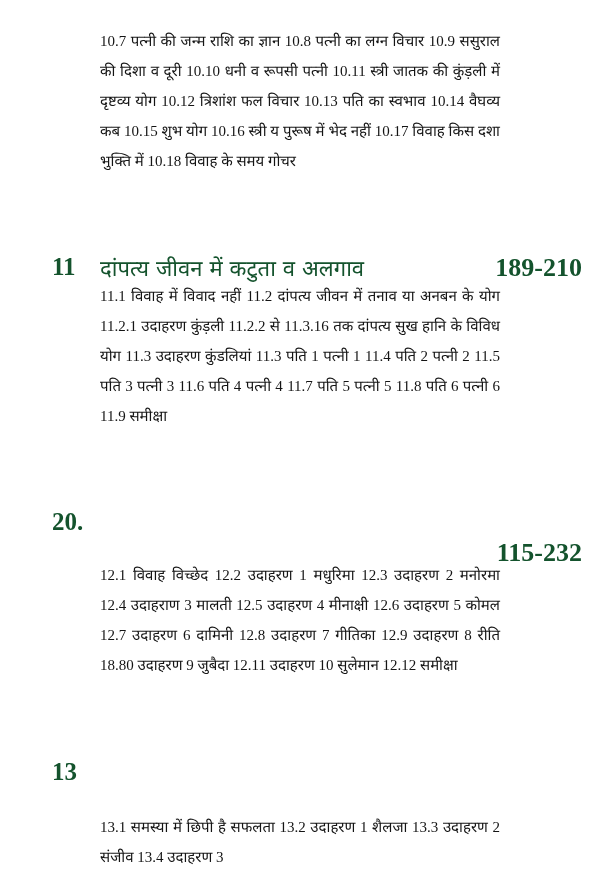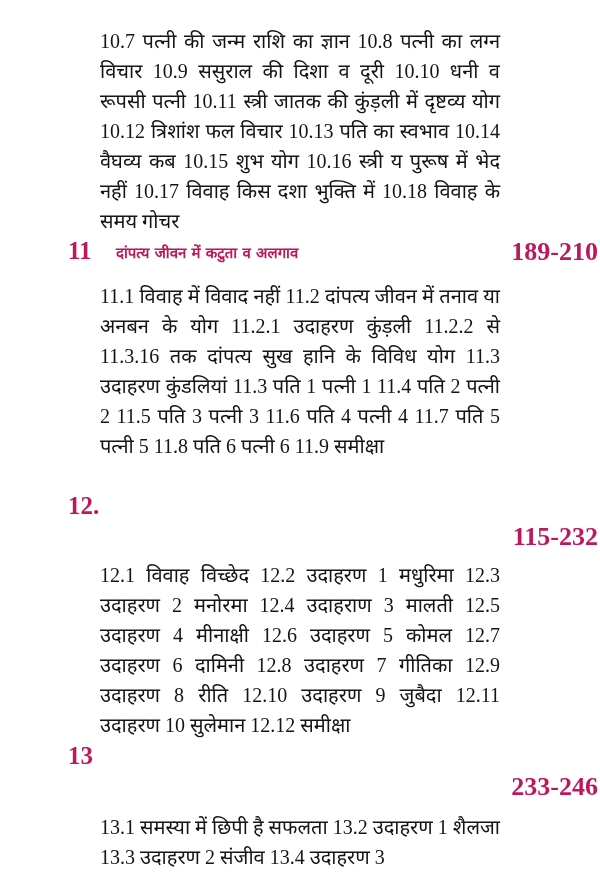--- a/index.html
+++ b/index.html
@@ -20,48 +20,49 @@
       left: 0;
       top: 0;
       width: 600px;
       height: 889px;
     }
     .body-text {
       position: absolute;
       left: 100px;
       width: 400px;
       font-family: "Liberation Serif", "DejaVu Sans", serif;
-      font-size: 20px;
+      font-size: 15px;
       line-height: 30px;
       text-align: justify;
       text-align-last: left;
       color: #141414;
     }
     .chapter-head {
       position: absolute;
-      left: 68px;
+      left: 52px;
       width: 530px;
-      color: #be185d;
+      color: #14532d;
+      margin-top: 16px;
     }
     .chapter-num {
       position: absolute;
       left: 0;
       top: 0;
       font-family: "Liberation Serif", serif;
       font-weight: bold;
       font-size: 25px;
     }
     .chapter-title {
       position: absolute;
       left: 48px;
       top: 1px;
       width: 400px;
       font-family: "DejaVu Sans", "Liberation Sans", sans-serif;
-      font-weight: bold;
-      font-size: 15px;
+      font-weight: normal;
+      font-size: 22px;
       line-height: 30px;
     }
     .chapter-pages {
       position: absolute;
       right: 0;
       font-family: "Liberation Serif", serif;
       font-weight: bold;
       font-size: 26px;
     }
   </style>
@@ -73,24 +74,23 @@
   <div class="body-text" style="top: 26px;">10.7 पत्नी की जन्म राशि का ज्ञान 10.8 पत्नी का लग्न विचार 10.9 ससुराल की दिशा व दूरी 10.10 धनी व रूपसी पत्नी 10.11 स्त्री जातक की कुंड़ली में दृष्टव्य योग 10.12 त्रिशांश फल विचार 10.13 पति का स्वभाव 10.14 वैघव्य कब 10.15 शुभ योग 10.16 स्त्री य पुरूष में भेद नहीं 10.17 विवाह किस दशा भुक्ति में 10.18 विवाह के समय गोचर</div>
 
   <div class="chapter-head" style="top: 237px; height: 32px;">
     <span class="chapter-num">11</span>
     <span class="chapter-title">दांपत्य जीवन में कटुता व अलगाव</span>
     <span class="chapter-pages" style="top: 0; text-align: center;">189-210</span>
   </div>
   <div class="body-text" style="top: 281px;">11.1 विवाह में विवाद नहीं 11.2 दांपत्य जीवन में तनाव या अनबन के योग 11.2.1 उदाहरण कुंड़ली 11.2.2 से 11.3.16 तक दांपत्य सुख हानि के विविध योग 11.3 उदाहरण कुंडलियां 11.3 पति 1 पत्नी 1 11.4 पति 2 पत्नी 2 11.5 पति 3 पत्नी 3 11.6 पति 4 पत्नी 4 11.7 पति 5 पत्नी 5 11.8 पति 6 पत्नी 6 11.9 समीक्षा</div>
 
   <div class="chapter-head" style="top: 492px; height: 62px;">
-    <span class="chapter-num">12.</span>
+    <span class="chapter-num">20.</span>
     <span class="chapter-pages" style="top: 30px;">115-232</span>
   </div>
-  <div class="body-text" style="top: 560px;">12.1 विवाह विच्छेद 12.2 उदाहरण 1 मधुरिमा 12.3 उदाहरण 2 मनोरमा 12.4 उदाहराण 3 मालती 12.5 उदाहरण 4 मीनाक्षी 12.6 उदाहरण 5 कोमल 12.7 उदाहरण 6 दामिनी 12.8 उदाहरण 7 गीतिका 12.9 उदाहरण 8 रीति 12.10 उदाहरण 9 जुबैदा 12.11 उदाहरण 10 सुलेमान 12.12 समीक्षा</div>
+  <div class="body-text" style="top: 560px;">12.1 विवाह विच्छेद 12.2 उदाहरण 1 मधुरिमा 12.3 उदाहरण 2 मनोरमा 12.4 उदाहराण 3 मालती 12.5 उदाहरण 4 मीनाक्षी 12.6 उदाहरण 5 कोमल 12.7 उदाहरण 6 दामिनी 12.8 उदाहरण 7 गीतिका 12.9 उदाहरण 8 रीति 18.80 उदाहरण 9 जुबैदा 12.11 उदाहरण 10 सुलेमान 12.12 समीक्षा</div>
 
   <div class="chapter-head" style="top: 742px; height: 62px;">
     <span class="chapter-num">13</span>
-    <span class="chapter-pages" style="top: 30px;">233-246</span>
   </div>
   <div class="body-text" style="top: 812px;">13.1 समस्या में छिपी है सफलता 13.2 उदाहरण 1 शैलजा 13.3 उदाहरण 2 संजीव 13.4 उदाहरण 3</div>
 
 </div>
 
 </body></html>

